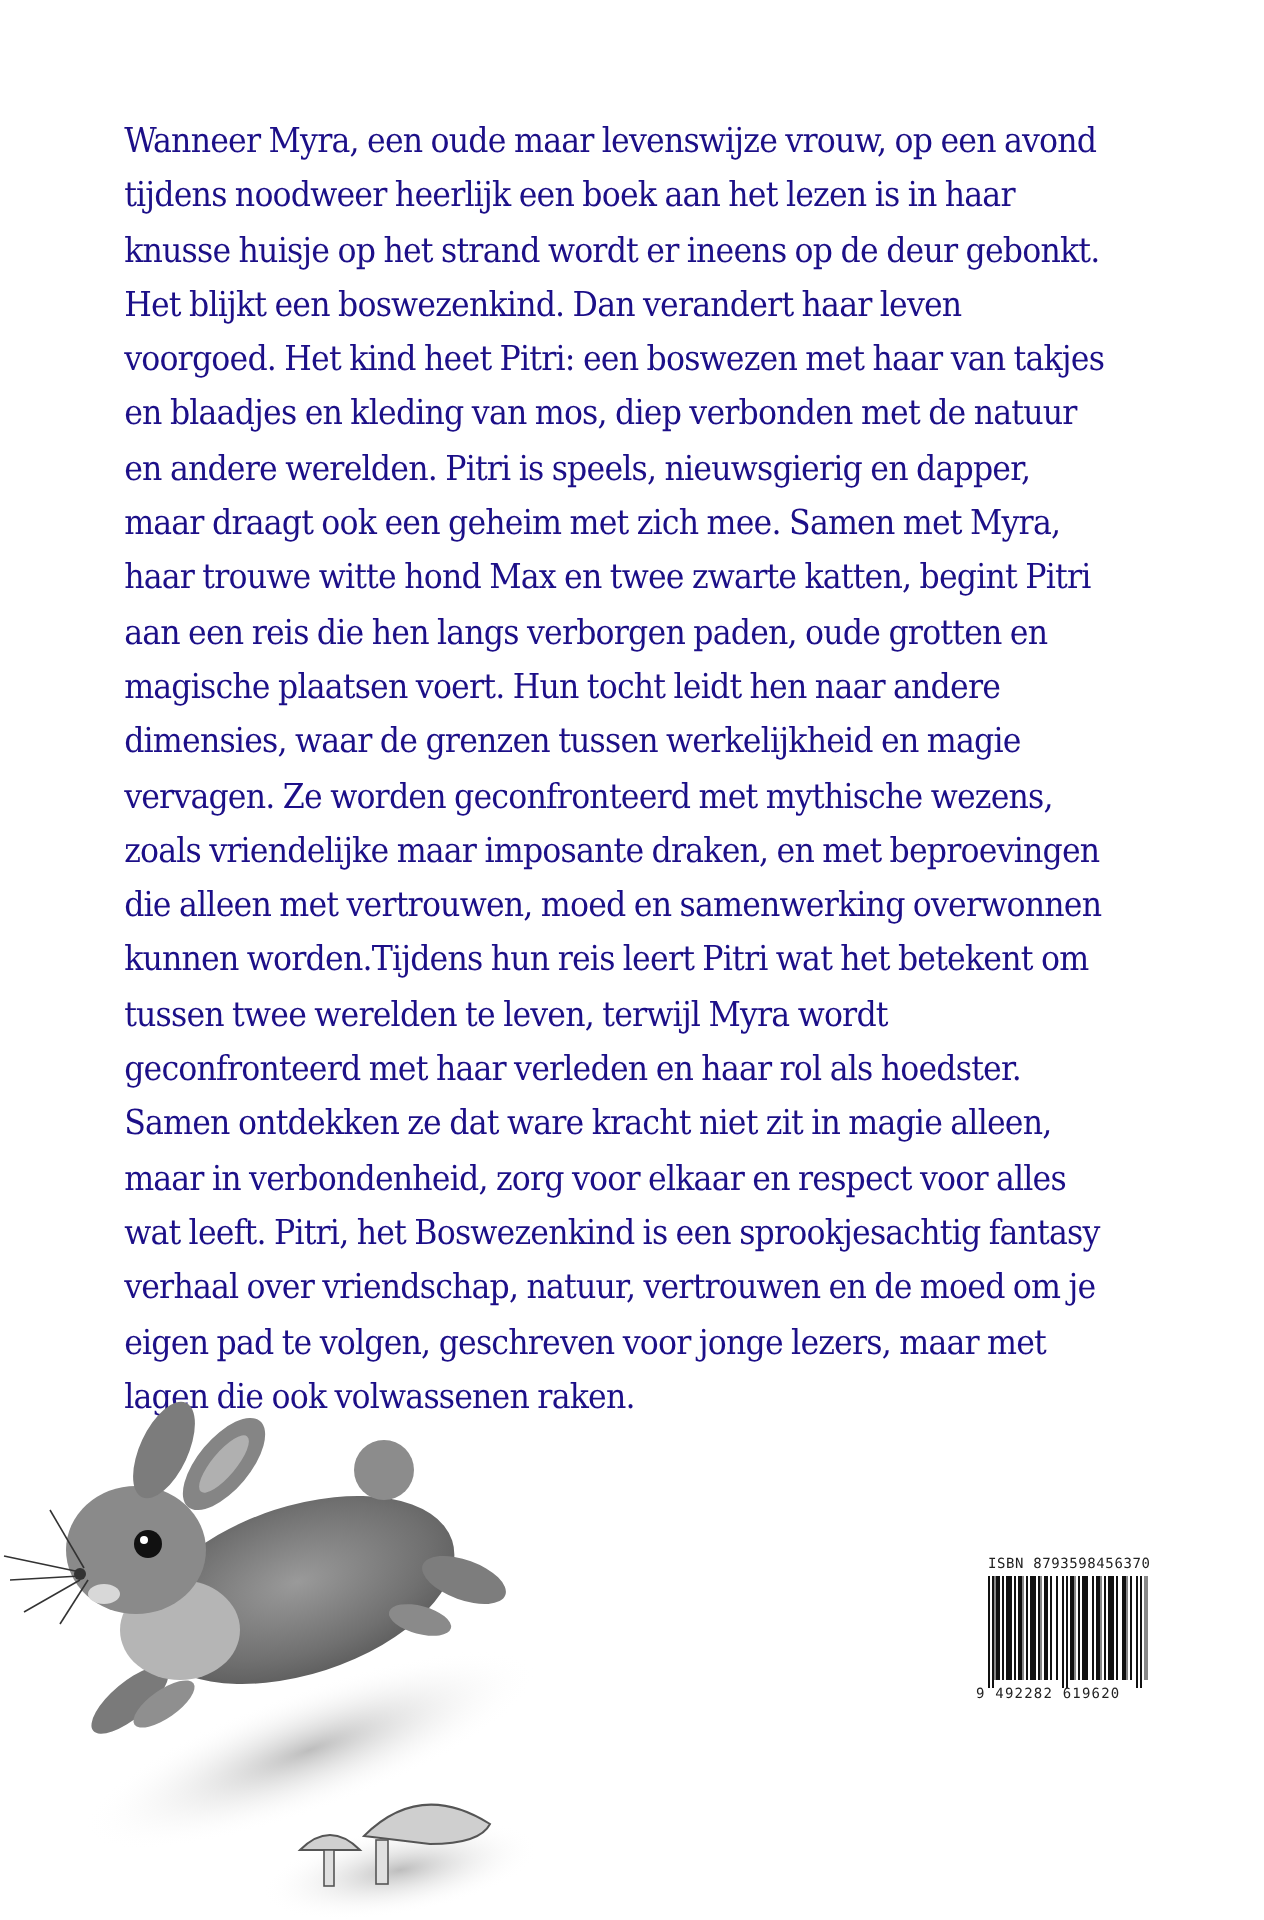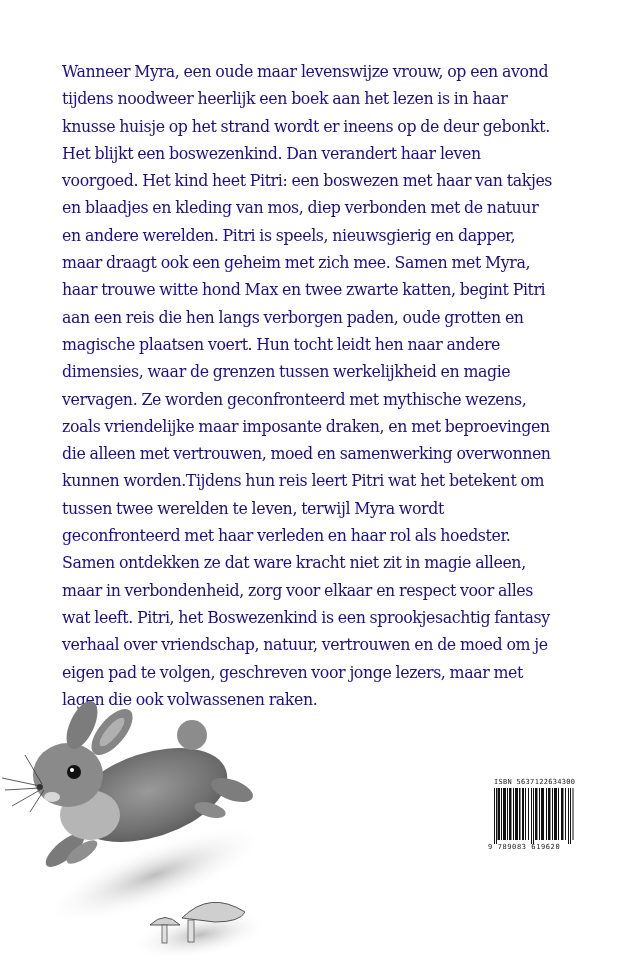--- a/index.html
+++ b/index.html
@@ -155,21 +155,21 @@
     </g>
 
     <path d="M150 235 Q165 220 180 235 Z" fill="#d0d0d0" stroke="#555" stroke-width="1"></path>
     <rect x="162" y="235" width="5" height="18" fill="#e0e0e0" stroke="#555" stroke-width="0.8"></rect>
     <path d="M182 228 Q210 200 245 222 Q240 232 215 232 Z" fill="#cfcfcf" stroke="#555" stroke-width="1"></path>
     <rect x="188" y="230" width="6" height="22" fill="#e0e0e0" stroke="#555" stroke-width="0.8"></rect>
   </svg>
 </div>
 
 <div class="barcode-block">
-  <span class="isbn-label">ISBN 5637122634300</span>
+  <span class="isbn-label">ISBN 8793598456370</span>
   <svg class="bars" viewBox="0 0 80 56" preserveAspectRatio="none" xmlns="http://www.w3.org/2000/svg">
     <g fill="#111">
       <rect x="0" y="0" width="1" height="56"></rect>
       <rect x="2" y="0" width="1" height="56"></rect>
       <rect x="4" y="0" width="2" height="52"></rect>
       <rect x="7" y="0" width="1" height="52"></rect>
       <rect x="9" y="0" width="3" height="52"></rect>
       <rect x="13" y="0" width="1" height="52"></rect>
       <rect x="15" y="0" width="2" height="52"></rect>
       <rect x="19" y="0" width="1" height="52"></rect>
@@ -196,14 +196,14 @@
     <g fill="#888">
       <rect x="3" y="0" width="1" height="52"></rect>
       <rect x="17" y="0" width="1" height="52"></rect>
       <rect x="26" y="0" width="1" height="52"></rect>
       <rect x="43" y="0" width="1" height="52"></rect>
       <rect x="56" y="0" width="1" height="52"></rect>
       <rect x="69" y="0" width="1" height="52"></rect>
       <rect x="78" y="0" width="2" height="52"></rect>
     </g>
   </svg>
-  <span class="bar-digits">9 789083 619620</span>
+  <span class="bar-digits">9 492282 619620</span>
 </div>
 
 </body></html>

